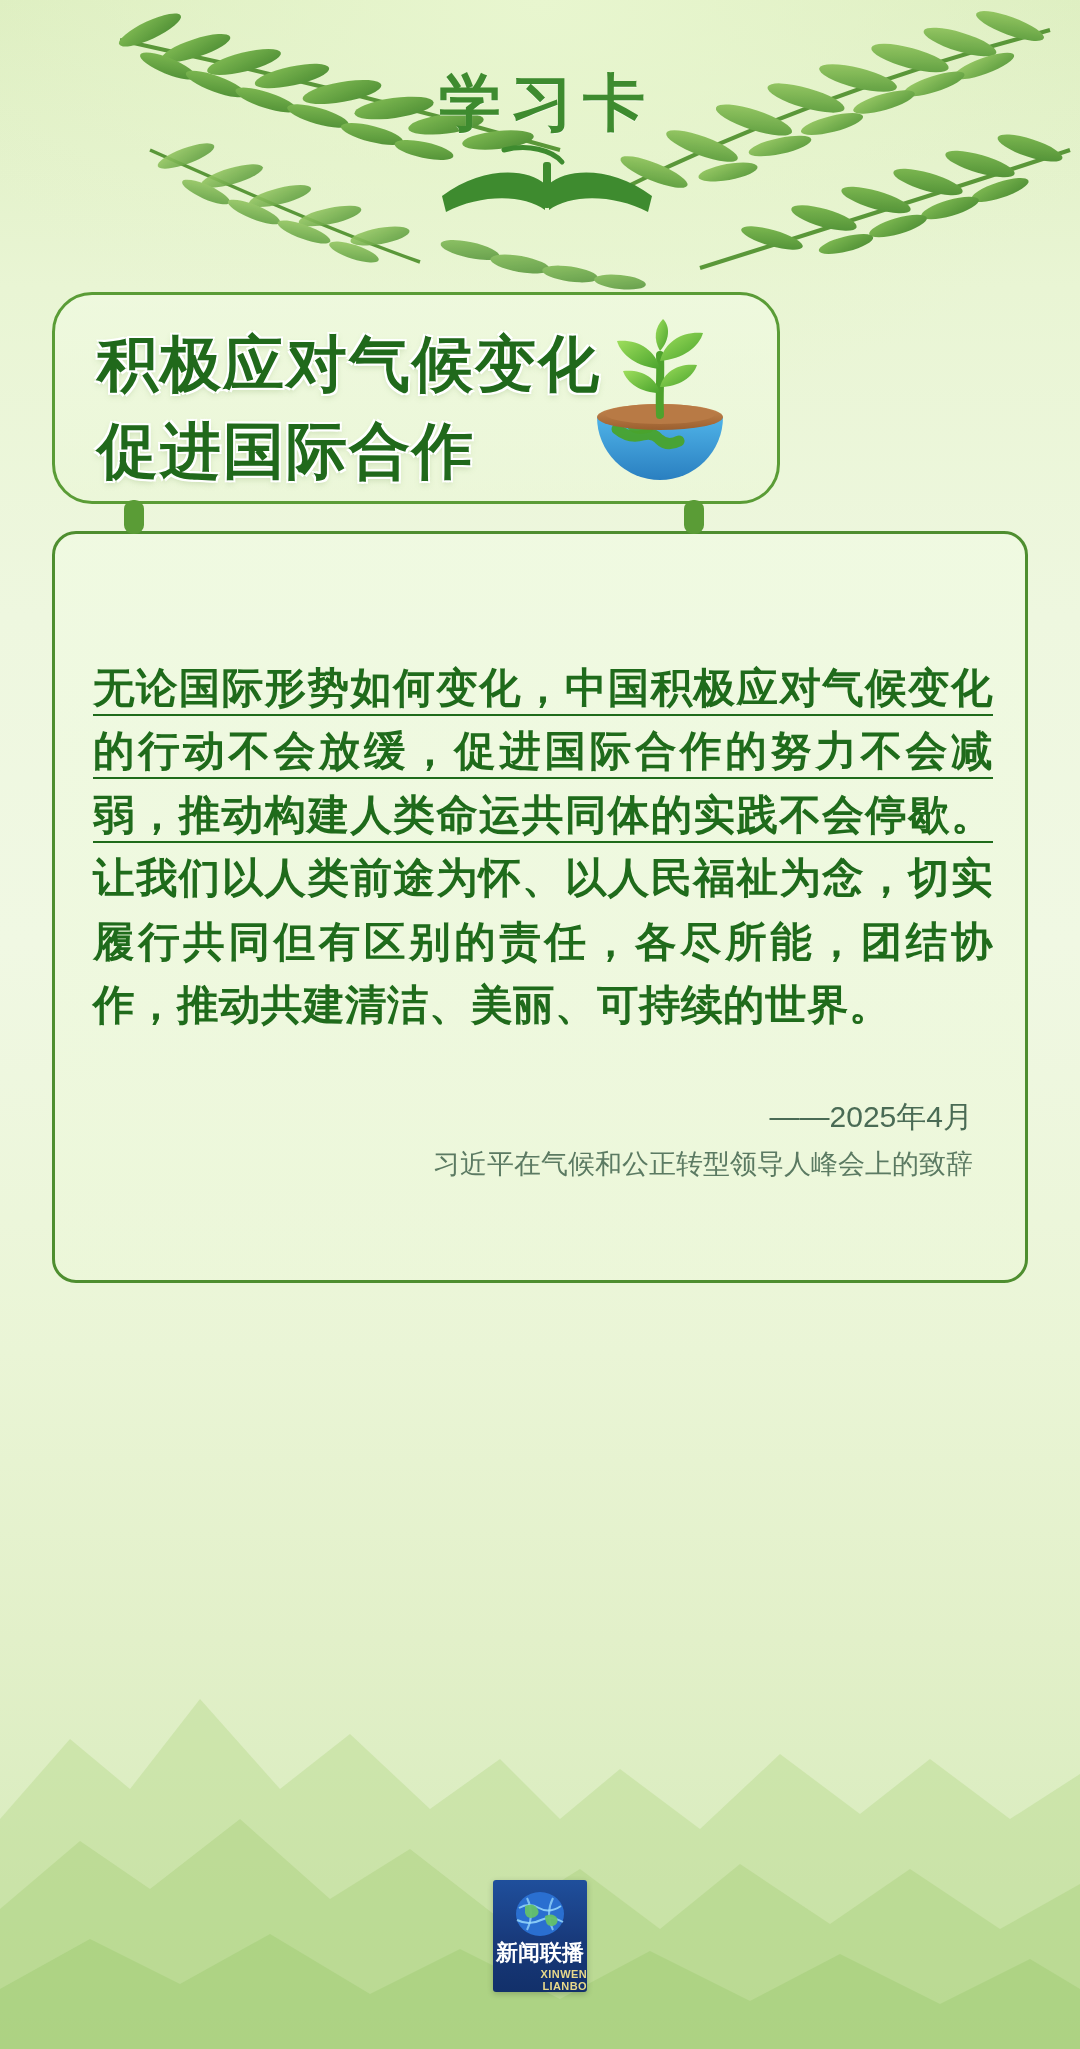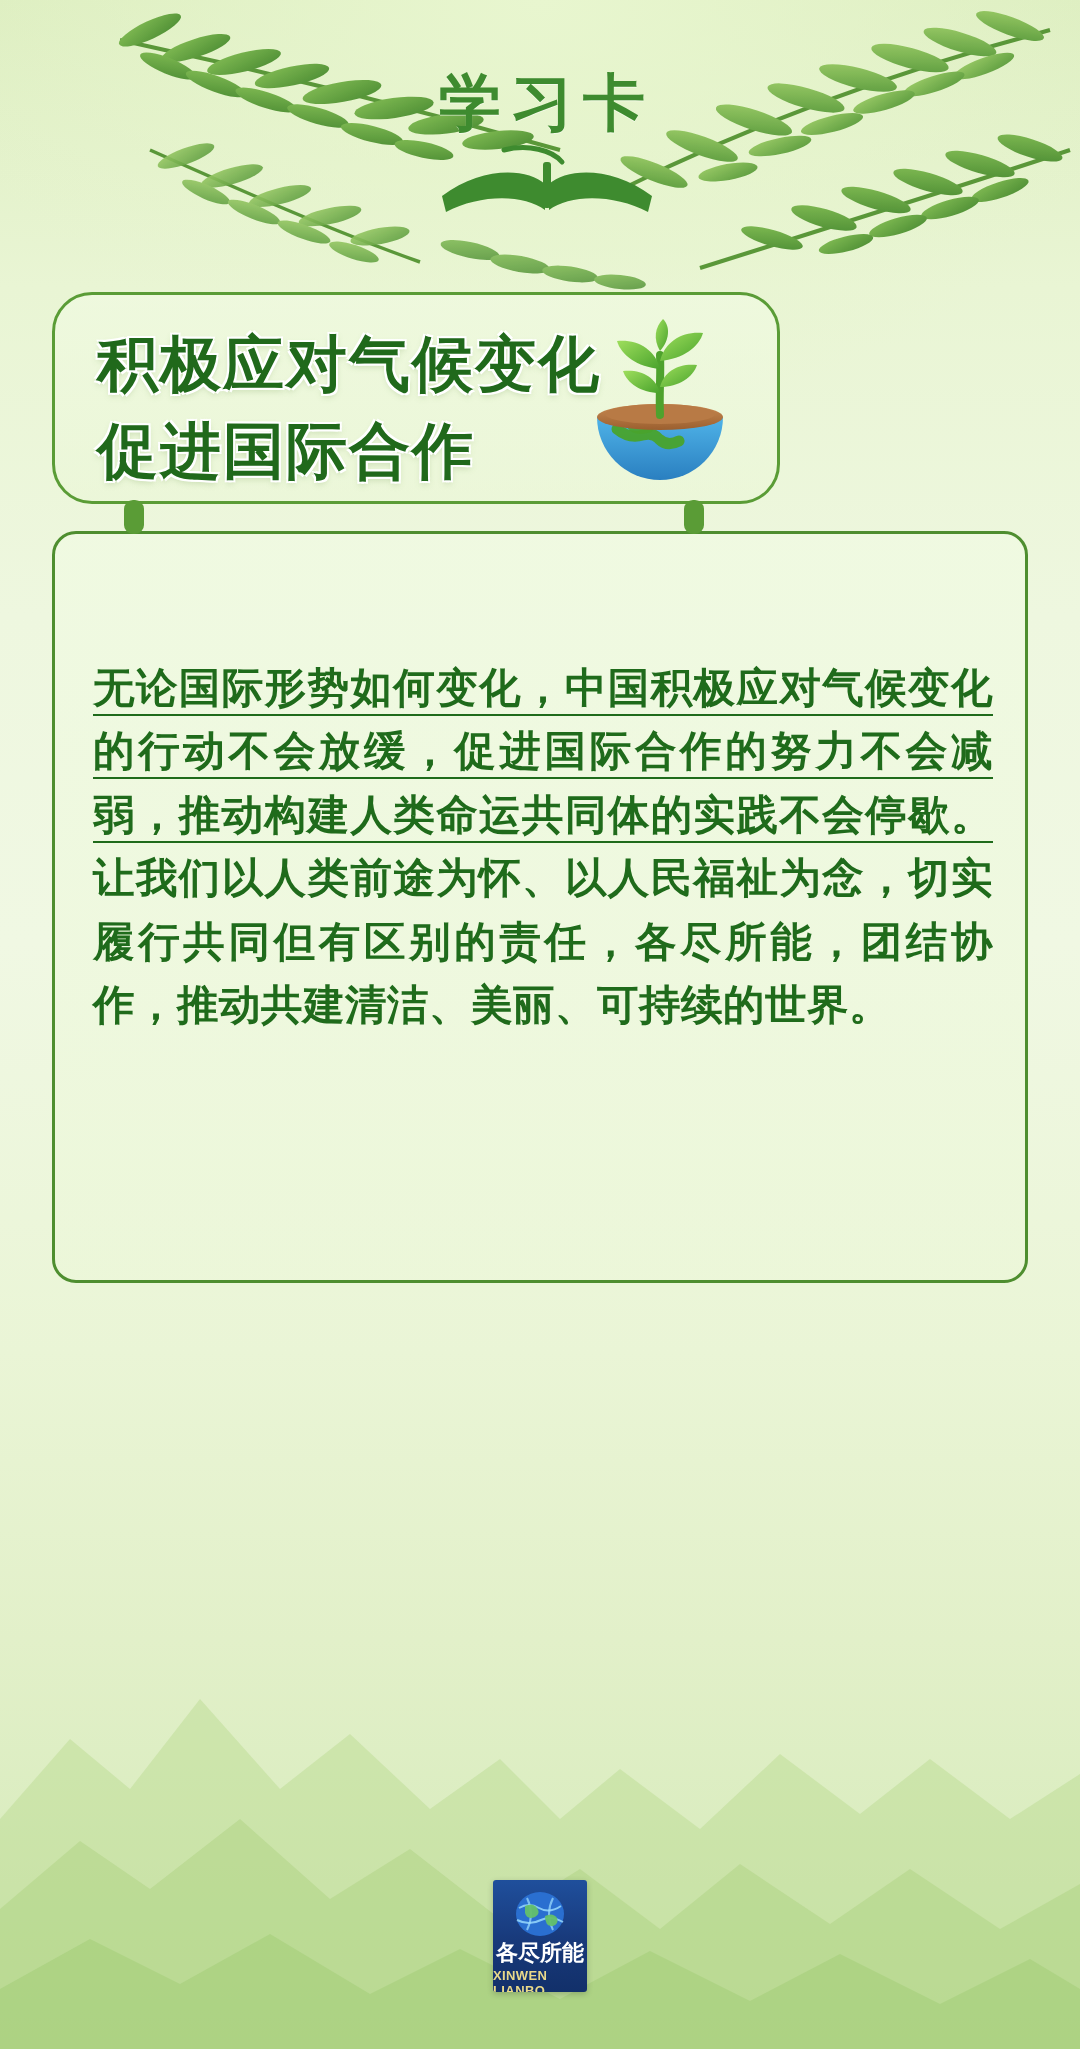--- a/index.html
+++ b/index.html
@@ -202,22 +202,22 @@
     font-weight: 700;
     color: #ffffff;
     letter-spacing: 0px;
     line-height: 1;
   }
   .bl-en {
     position: absolute;
     left: 0;
     top: 88px;
     width: 94px;
-    text-align: left;
-    font-size: 13px;
+    text-align: right;
+    font-size: 11px;
     font-weight: 700;
     color: #e9d98a;
     letter-spacing: 0.4px;
   }
 </style>
 </head>
 <body>
 
 <div class="poster">
 
@@ -349,20 +349,24 @@
       <path d="M95 82 C 114 82, 128 72, 132 60 C 114 58, 99 66, 95 82 Z" fill="url(#leafg)"></path>
       <path d="M95 46 C 88 34, 90 22, 98 14 C 106 22, 104 36, 95 46 Z" fill="url(#leafg)"></path>
     </svg>
   </div>
 
   <div class="connector left"></div>
   <div class="connector right"></div>
 
   <div class="quote-card">
     <div class="quote-body"><span class="hl">无论国际形势如何变化，中国积极应对气候变化的行动不会放缓，促进国际合作的努力不会减弱，推动构建人类命运共同体的实践不会停歇。</span><span>让我们以人类前途为怀、以人民福祉为念，切实履行共同但有区别的责任，各尽所能，团结协作，推动共建清洁、美丽、可持续的世界。</span></div>
+    <div class="attribution">
+      <div class="attrib-date">——2025年4月</div>
+      <div class="attrib-source">习近平在气候和公正转型领导人峰会上的致辞</div>
+    </div>
   </div>
 
   <svg class="mountains" viewBox="0 0 1080 560" preserveAspectRatio="none" xmlns="http://www.w3.org/2000/svg">
     <g fill="#b9d98f" opacity="0.45">
       <path d="M0 330 L70 250 L130 300 L200 210 L280 300 L350 245 L430 320 L500 270 L560 330 L620 280 L700 340 L780 265 L860 325 L930 270 L1010 330 L1080 285 L1080 560 L0 560 Z"></path>
     </g>
     <g fill="#a9d07c" opacity="0.42">
       <path d="M0 420 L80 352 L150 400 L240 330 L330 410 L410 360 L500 430 L580 380 L660 440 L740 375 L830 435 L910 380 L1000 440 L1080 395 L1080 560 L0 560 Z"></path>
     </g>
     <g fill="#98c86b" opacity="0.38">
@@ -373,17 +377,17 @@
   <div class="broadcast-logo">
     <svg class="globe" viewBox="0 0 58 52" xmlns="http://www.w3.org/2000/svg">
       <ellipse cx="29" cy="26" rx="24" ry="22" fill="#2a6fd0"></ellipse>
       <path d="M8 20 q10 -6 20 0 q10 6 22 -2" stroke="#9fe0ff" stroke-width="2" fill="none" opacity="0.8"></path>
       <path d="M6 32 q12 6 24 0 q10 -5 22 2" stroke="#9fe0ff" stroke-width="2" fill="none" opacity="0.8"></path>
       <path d="M16 10 q8 16 0 32" stroke="#9fe0ff" stroke-width="2" fill="none" opacity="0.7"></path>
       <path d="M42 10 q-8 16 0 32" stroke="#9fe0ff" stroke-width="2" fill="none" opacity="0.7"></path>
       <path d="M14 18 q8 -4 12 2 q4 6 -2 9 q-8 3 -10 -4 Z" fill="#64c06a" opacity="0.95"></path>
       <path d="M34 28 q8 -4 12 2 q2 6 -4 8 q-8 1 -8 -10 Z" fill="#64c06a" opacity="0.95"></path>
     </svg>
-    <div class="bl-cn">各尽所能</div>
+    <div class="bl-cn">新闻联播</div>
     <div class="bl-en">XINWEN  LIANBO</div>
   </div>
 
 </div>
 
 </body></html>

